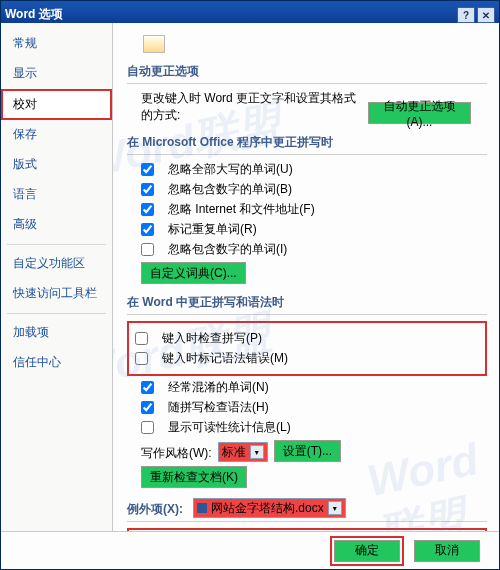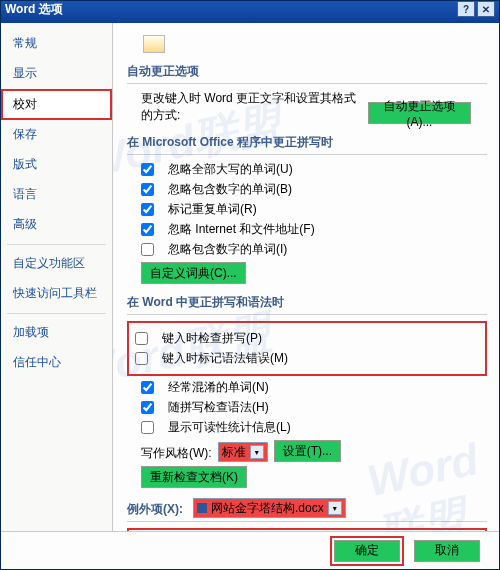--- a/index.html
+++ b/index.html
@@ -1,18 +1,18 @@
 <!DOCTYPE html>
 <html><head>
 <meta charset="utf-8">
 <style>
   * { box-sizing: border-box; margin: 0; padding: 0; }
   body { font-family: "Microsoft YaHei", "SimSun", Tahoma, sans-serif; font-size: 12px; background: #ece9d8; }
   .window { width: 500px; height: 570px; border: 1px solid #002a5c; background: #fff; display: flex; flex-direction: column; position: relative; }
-  .titlebar { height: 22px; background: linear-gradient(#1a55b5, #0b3e92); color: #fff; display: flex; align-items: flex-start; padding: 0 4px; font-size: 12px; font-weight: bold; }
+  .titlebar { height: 22px; background: linear-gradient(#1a55b5, #0b3e92); color: #fff; display: flex; align-items: flex-end; padding: 0 4px; font-size: 12px; font-weight: bold; }
   .titlebar .title { flex: 1; }
   .titlebar .btn { width: 18px; height: 16px; background: #d6e4f6; border: 1px solid #3a5fa0; margin-left: 2px; display: flex; align-items: center; justify-content: center; color: #1a3564; font-family: Arial; font-size: 10px; font-weight: bold; }
   .body { flex: 1; display: flex; overflow: hidden; background: #fdfdfd; }
   .sidebar { width: 112px; background: #f9f9f7; border-right: 1px solid #c8c8c8; display: flex; flex-direction: column; padding-top: 6px; }
   .navitem { padding: 6px 12px; color: #1a4e9a; cursor: default; border-bottom: 1px solid transparent; }
   .navitem.sel { background: #fff; border-top: 1px solid #c8c8c8; border-bottom: 1px solid #c8c8c8; color: #000; }
   .navitem.hl { outline: 2px solid #d62f2f; outline-offset: -2px; }
   .navdiv { border-top: 1px solid #d8d8d8; margin: 4px 6px; }
   .content { flex: 1; overflow-y: auto; padding: 8px 12px 8px 14px; position: relative; }
   .content::-webkit-scrollbar { width: 16px; }
@@ -76,25 +76,25 @@
       <label class="chk">
           <input type="checkbox" checked="" style="">
           <span>忽略全部大写的单词(U)</span>
         </label>
       <label class="chk">
           <input type="checkbox" checked="" style="">
           <span>忽略包含数字的单词(B)</span>
         </label>
       <label class="chk">
           <input type="checkbox" checked="" style="">
-          <span>标记重复单词(R)</span>
+          <span>忽略 Internet 和文件地址(F)</span>
         </label>
       <label class="chk">
           <input type="checkbox" checked="" style="">
-          <span>忽略 Internet 和文件地址(F)</span>
+          <span>标记重复单词(R)</span>
         </label>
       <label class="chk">
           <input type="checkbox" style="">
           <span>忽略包含数字的单词(I)</span>
         </label>
       <div class="row indent">
         <button class="btn2">自定义词典(C)...</button>
       </div>
 
       <div class="section-title">在 Word 中更正拼写和语法时</div>

